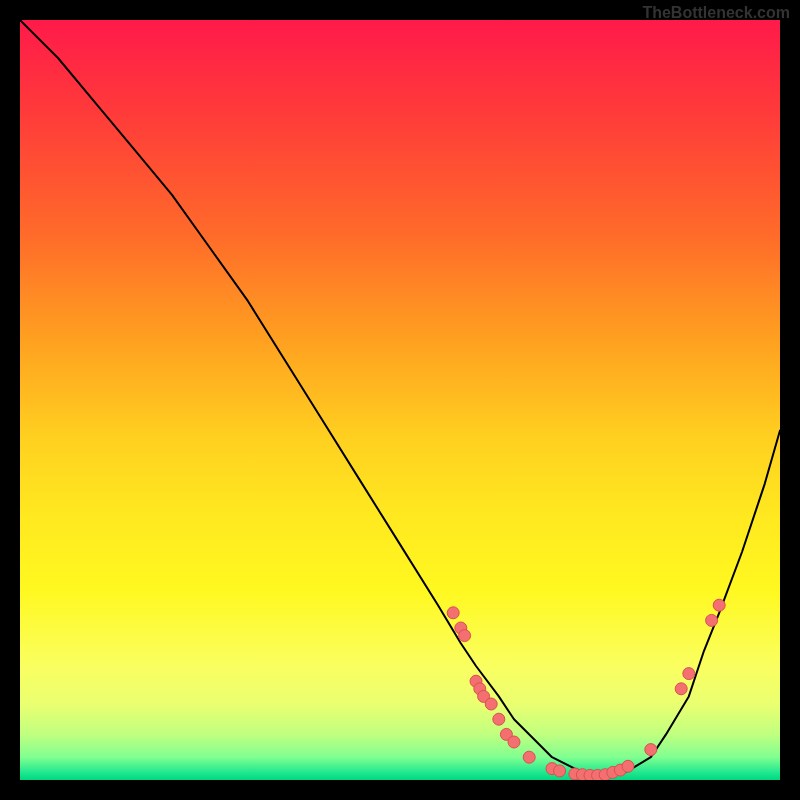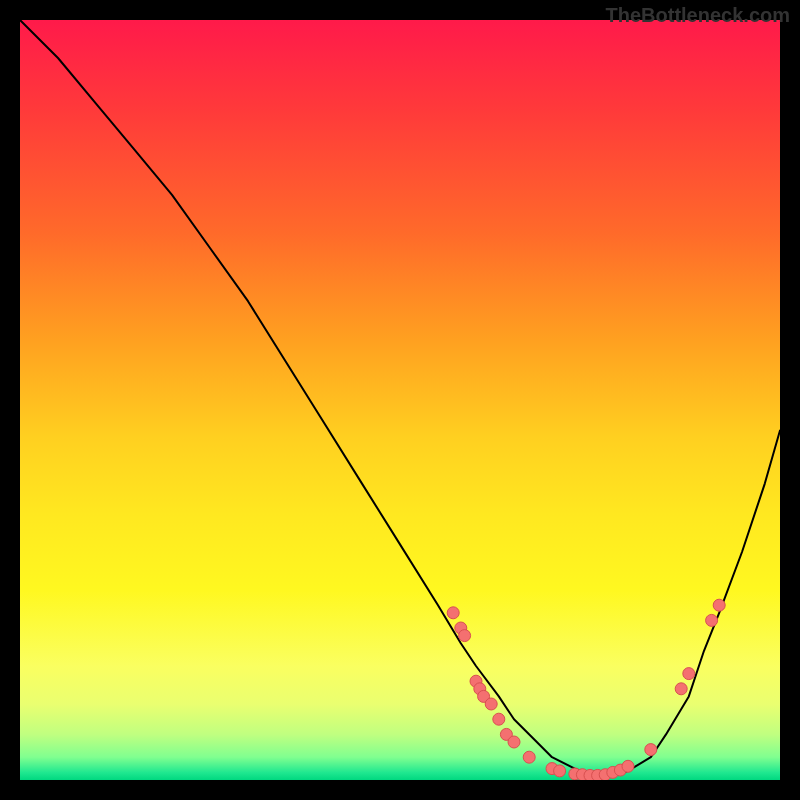--- a/index.html
+++ b/index.html
@@ -9,21 +9,21 @@
     background: #000;
     position: relative;
     font-family: Arial, Helvetica, sans-serif;
     overflow: hidden;
   }
   .watermark {
     position: absolute;
     top: 4px;
     right: 10px;
     color: #333;
-    font-size: 20px;
+    font-size: 16px;
     font-weight: bold;
     z-index: 10;
     text-align: center;
   }
   .plot-area {
     position: absolute;
     left: 20px;
     top: 20px;
     width: 760px;
     height: 760px;

